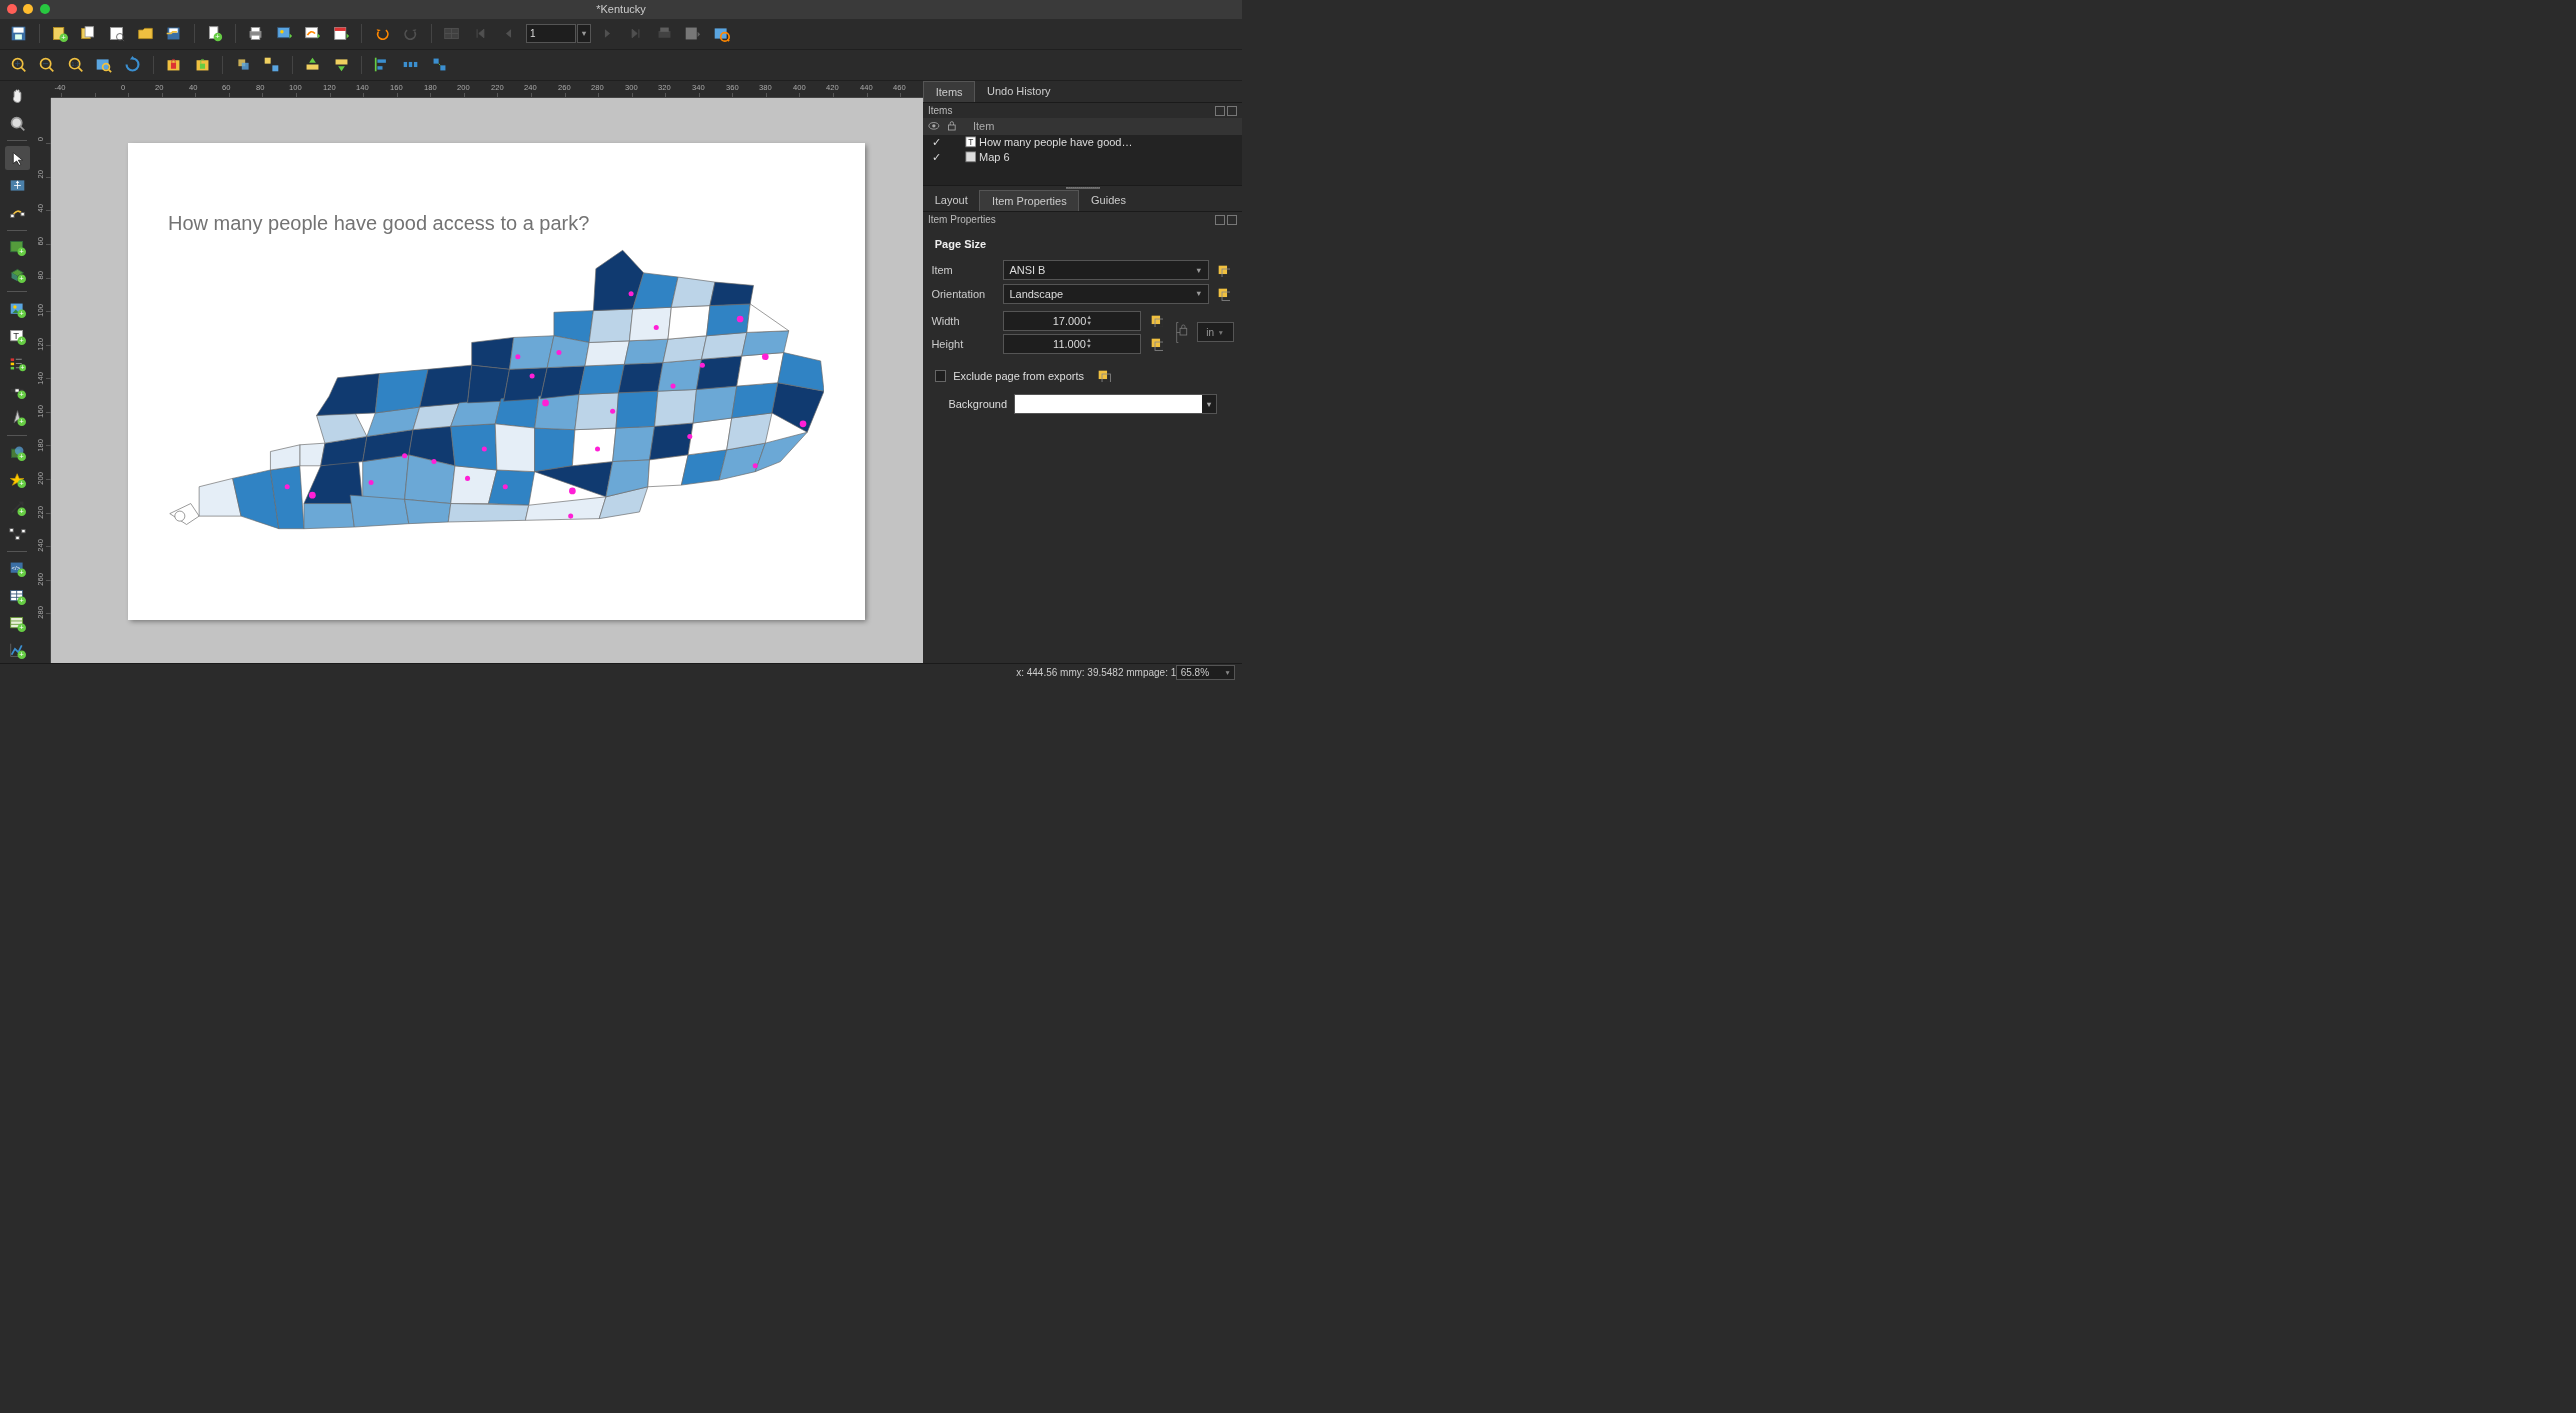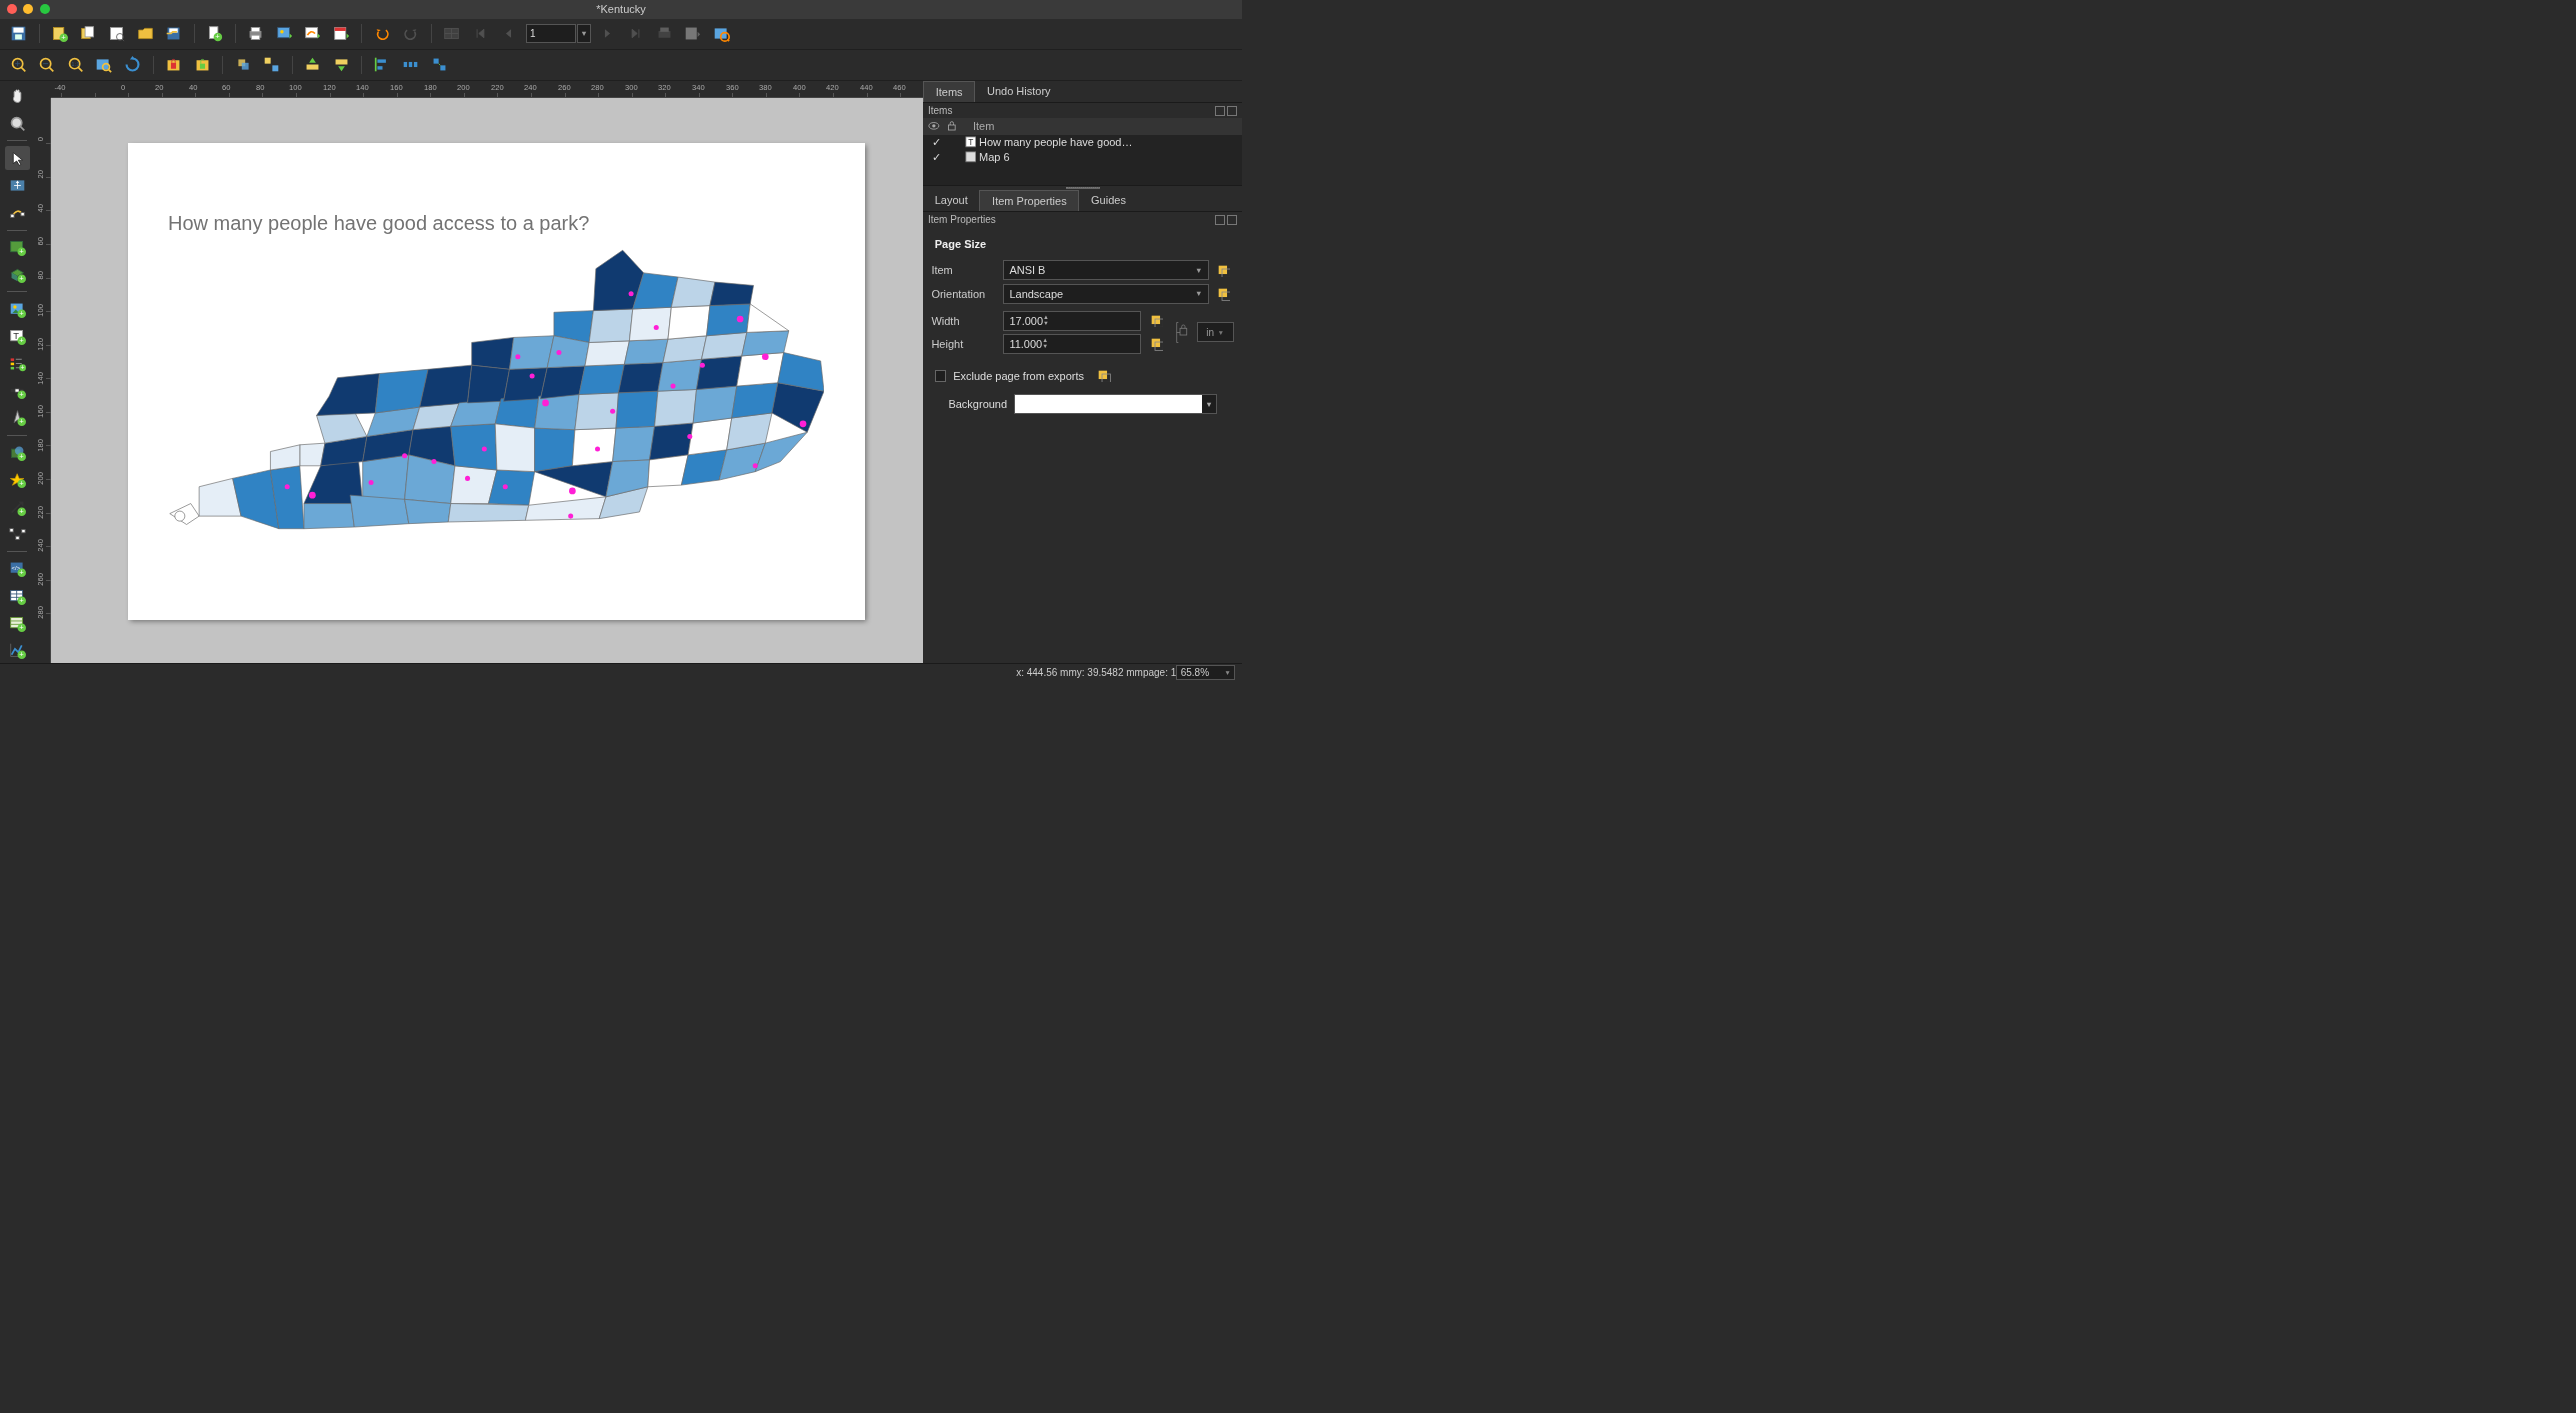--- a/index.html
+++ b/index.html
@@ -119,21 +119,21 @@
   .prop-row { display:flex; align-items:center; margin:3.4px 0; gap:5px;}
   .prop-row label { width:67px; font-size:11px; color:#ccc;}
   .combo {
     flex:1; height:20px; background:#1e1e1e; border:0.8px solid #555; color:#ddd;
     display:flex; align-items:center; padding:0 5px; justify-content:space-between;
   }
   .combo .caret { font-size:7.6px; color:#999;}
   .sidebtn { width:20px; height:20px; display:flex; align-items:center; justify-content:center; background:#2b2b2b;}
   .spin {
     flex:1; height:20px; background:#1e1e1e; border:0.8px solid #555; color:#ddd;
-    display:flex; align-items:center; padding:8px 5px; justify-content:flex-start;
+    display:flex; align-items:center; padding:8px 5px; justify-content:center;
   }
   .spin .arrows { display:flex; flex-direction:column; font-size:5.9px; line-height:5.9px; color:#aaa;}
   .lockpair { display:flex; flex-direction:column; align-items:center; justify-content:center; padding:0 3.4px;}
   .unitcombo {
     width:37px; height:20px; background:#1e1e1e; border:0.8px solid #555; color:#999;
     display:flex; align-items:center; justify-content:center; font-size:10px;
   }
   .checkbox-row { display:flex; align-items:center; gap:6.7px; margin:8.4px 3.4px; }
   .cb { width:11.7px; height:11.7px; background:#1e1e1e; border:0.8px solid #666;}
   .bg-row { display:flex; align-items:center; gap:6.7px; margin:5px 17px;}

